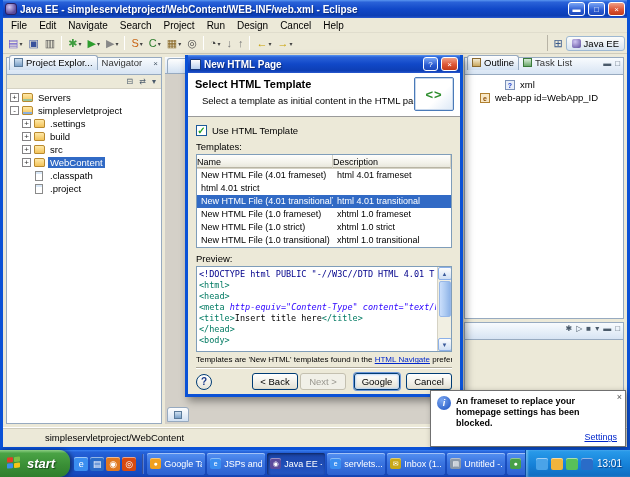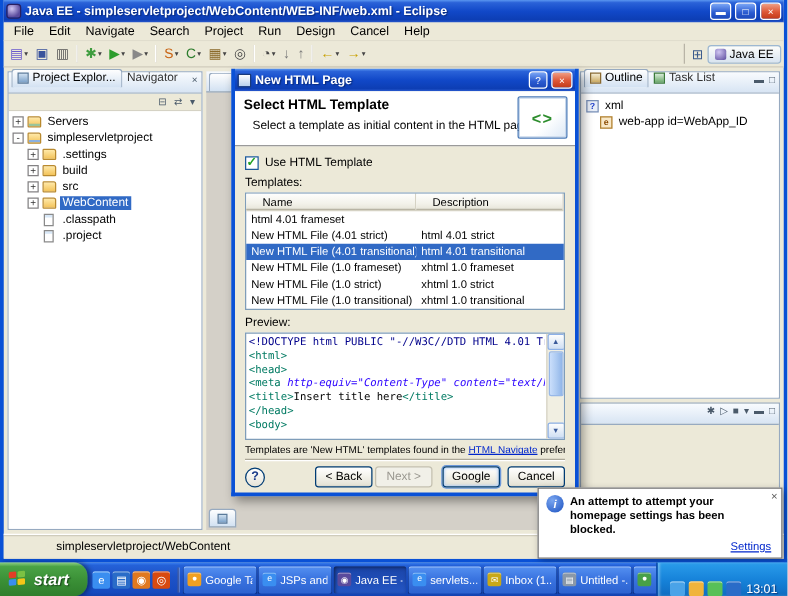--- a/index.html
+++ b/index.html
@@ -86,21 +86,21 @@
   .banner-art{position:absolute;right:6px;top:4px;width:40px;height:34px;border:1px solid #4a7ab8;border-radius:2px;background:linear-gradient(135deg,#ffffff 60%,#dce8f6);display:flex;align-items:center;justify-content:center;box-shadow:inset 0 0 0 1px #c8d8ec;}
   .banner-glyph{color:#2d8d2d;font-weight:bold;font-size:13px;letter-spacing:1px;}
   .dlg-body{flex:1;padding:5px 8px 4px;display:flex;flex-direction:column;min-height:0;}
   .chk-row{display:flex;align-items:center;gap:5px;margin-top:3px;height:13px;}
   .chk{width:11px;height:11px;background:#fff;border:1px solid #1d5a99;display:flex;align-items:center;justify-content:center;}
   .chk-mark{color:#21a121;font-size:10px;line-height:10px;font-weight:bold;}
   .chk-label{font-size:9.5px;text-align:right;}
   .tpl-label{font-size:9.5px;margin-top:5px;height:11px;}
   .tpl-table{margin-top:2px;border:1px solid #7f9db9;background:#fff;flex:none;}
   .tpl-head{display:flex;height:14px;border-bottom:1px solid #d5d2c4;}
-  .tpl-head .cellh{font-size:9px;padding:0 13px;background:linear-gradient(#fefefd,#f3f2ea 60%,#e6e4d8);border-right:1px solid #d5d2c4;box-shadow:inset 0 -1px 0 #b8b4a4;display:flex;align-items:center;}
+  .tpl-head .cellh{font-size:9px;padding:0 0;background:linear-gradient(#fefefd,#f3f2ea 60%,#e6e4d8);border-right:1px solid #d5d2c4;box-shadow:inset 0 -1px 0 #b8b4a4;display:flex;align-items:center;}
   .col-name{width:136px;flex:none;}
   .col-desc{flex:1;}
   .tpl-row{display:flex;height:13px;line-height:13px;font-size:9px;white-space:nowrap;}
   .tpl-row .cell{overflow:hidden;padding:0 4px;}
   .tpl-row.selected{background:#316ac5;color:#fff;}
   .preview{margin-top:2px;height:86px;flex:none;border:1px solid #7f9db9;background:#fff;position:relative;overflow:hidden;}
   .code{position:absolute;left:2px;top:2px;right:15px;bottom:0;font-family:"DejaVu Sans Mono","Liberation Mono",monospace;font-size:8.5px;line-height:11px;white-space:pre;overflow:hidden;}
   .tok-doctype{color:#00008b;}
   .tok-tag{color:#007a62;}
   .tok-attr{color:#2a00ff;font-style:italic;}
@@ -136,21 +136,21 @@
   .winflag i{border-radius:1px;}
   .f1{background:#e33e26;}.f2{background:#7bc143;}.f3{background:#3a8ef0;}.f4{background:#f5c518;}
   .quick{display:flex;align-items:center;gap:2px;padding:0 4px;}
   .ql-icon{width:14px;height:14px;border-radius:2px;color:#fff;font-size:9px;display:flex;align-items:center;justify-content:center;box-shadow:inset 0 1px 0 rgba(255,255,255,.5);}
   .tb-divider{width:2px;height:20px;flex:none;background:rgba(255,255,255,.25);border-left:1px solid rgba(0,0,40,.35);margin:0 2px;}
   .tasks{display:flex;align-items:center;flex:1;overflow:hidden;}
   .task{width:58px;height:22px;flex:none;margin:0 1px;border-radius:2px;background:linear-gradient(180deg,#5591f2,#3a74e0 45%,#2c62d0);box-shadow:inset 0 1px 0 rgba(255,255,255,.45),0 1px 1px rgba(0,0,0,.35);color:#fff;font-size:9px;display:flex;align-items:center;gap:3px;padding:0 3px;overflow:hidden;white-space:nowrap;}
   .task.active{background:linear-gradient(180deg,#1a44a8,#2456c4);box-shadow:inset 1px 1px 3px rgba(0,0,0,.5);}
   .ticon{width:11px;height:11px;flex:none;border-radius:2px;font-size:7px;display:flex;align-items:center;justify-content:center;color:#fff;box-shadow:inset 0 1px 0 rgba(255,255,255,.4);}
   .tlabel{overflow:hidden;}
-  .tray{margin-left:auto;height:27px;flex:none;display:flex;align-items:flex-end;gap:1px;padding:8px 8px 0 10px;background:linear-gradient(180deg,#2a9ceb 0%,#1581d8 55%,#0f6cc0 100%);border-left:1px solid #0a4aa0;box-shadow:inset 2px 0 2px rgba(255,255,255,.3);}
+  .tray{margin-left:auto;height:27px;flex:none;display:flex;align-items:flex-start;gap:1px;padding:8px 8px 0 10px;background:linear-gradient(180deg,#2a9ceb 0%,#1581d8 55%,#0f6cc0 100%);border-left:1px solid #0a4aa0;box-shadow:inset 2px 0 2px rgba(255,255,255,.3);}
   .tray-icons{display:flex;align-items:center;gap:3px;}
   .tray-icon{width:12px;height:12px;border-radius:2px;box-shadow:inset 0 1px 0 rgba(255,255,255,.5);}
   .clock{color:#fff;font-size:10px;margin-left:3px;text-shadow:1px 1px 1px #0a3a80;}
 </style>
 </head>
 <body>
 
 <div class="screen">
 
   <div class="window">
@@ -329,21 +329,21 @@
             <span class="vtab">
               <span class="tab-ico tasklist"></span>
               <span>Task List</span>
             </span>
             <span class="hdr-icons">
                 <span class="hdr-ico">▬</span>
                 <span class="hdr-ico">□</span>
               </span>
           </div>
           <div class="outline-body">
-              <div class="outline-row" style="padding-left: 4px;">
+              <div class="outline-row" style="padding-left: 4px; margin-left: 36px;">
                 <span class="oli ico-pi">?</span>
                 <span class="node-label">xml</span>
               </div>
               <div class="outline-row" style="padding-left: 15px;">
                 <span class="oli ico-element">e</span>
                 <span class="node-label">web-app id=WebApp_ID</span>
               </div>
             </div>
         </div>
         <div class="panel br-panel">
@@ -390,24 +390,24 @@
         <span class="chk-label">Use HTML Template</span>
       </div>
       <div class="tpl-label">Templates:</div>
       <div class="tpl-table">
         <div class="tpl-head">
           <span class="cellh col-name">Name</span>
           <span class="cellh col-desc">Description</span>
         </div>
         <div>
             <div class="tpl-row">
+              <span class="cell col-name">New HTML File (4.01 frameset)</span>
               <span class="cell col-desc">html 4.01 frameset</span>
             </div>
             <div class="tpl-row">
-              <span class="cell col-name">New HTML File (4.01 strict)</span>
               <span class="cell col-desc">html 4.01 strict</span>
             </div>
             <div class="tpl-row selected">
               <span class="cell col-name">New HTML File (4.01 transitional)</span>
               <span class="cell col-desc">html 4.01 transitional</span>
             </div>
             <div class="tpl-row">
               <span class="cell col-name">New HTML File (1.0 frameset)</span>
               <span class="cell col-desc">xhtml 1.0 frameset</span>
             </div>
@@ -444,21 +444,21 @@
           <button class="xp-btn">Cancel</button>
         </span>
       </div>
     </div>
   </div>
 
   <div class="notif">
     <span class="notif-close">×</span>
     <div class="notif-row">
       <span class="info-ico">i</span>
-      <span class="notif-msg">An attempt to attempt your homepage settings has been blocked.</span>
+      <span class="notif-msg">An frameset to replace your homepage settings has been blocked.</span>
     </div>
     <a class="link notif-link">Settings</a>
   </div>
 
   <div class="taskbar">
     <div class="start-btn">
       <span class="winflag">
           <i class="f1"></i>
           <i class="f2"></i>
           <i class="f3"></i>

